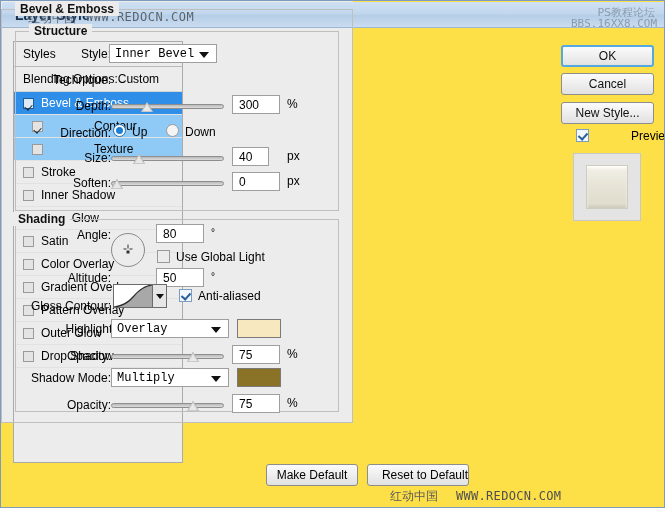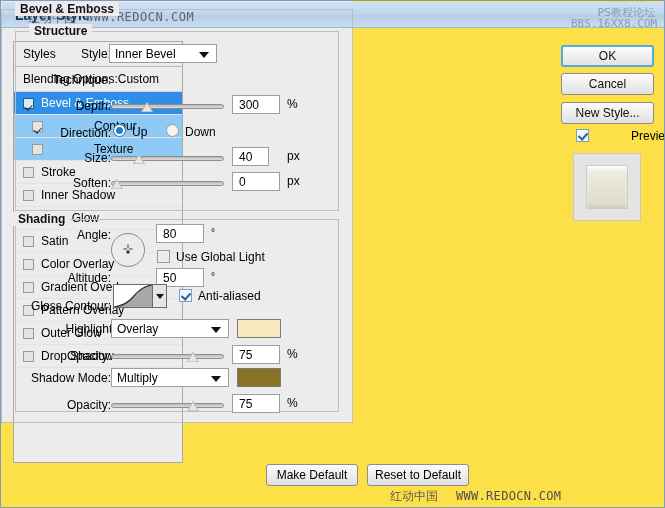--- a/index.html
+++ b/index.html
@@ -100,21 +100,21 @@
   }
   .sect-title{
     position:absolute;font-weight:bold;font-size:12px;background:#ececec;
     padding:0 5px;color:#111;
   }
   .lbl{position:absolute;font-size:12px;text-align:right;white-space:nowrap;}
   .unit{position:absolute;font-size:12px;}
   
   .combo{
     position:absolute;height:19px;box-sizing:border-box;
-    background:#fff;border:1px solid #9e9e9e;
+    background:#fff;border:1px solid #9e9e9e;font-family:Liberation Mono, monospace;
   }
   .combo .txt{position:absolute;left:5px;top:2px;font-size:12px;}
   .combo .arrow{
     position:absolute;right:7px;top:7px;width:0;height:0;
     border-left:5px solid transparent;border-right:5px solid transparent;
     border-top:6px solid #111;
   }
   
   .field{
     position:absolute;height:19px;box-sizing:border-box;
@@ -419,18 +419,18 @@
   <div class="btn primary" style="left:560px;top:44px;width:93px;">OK</div>
   <div class="btn" style="left:560px;top:72px;width:93px;">Cancel</div>
   <div class="btn" style="left:560px;top:101px;width:93px;">New Style...</div>
   <div class="cbx on" style="left:575px;top:128px;"></div>
   <div class="cbx-lbl" style="left:582px;top:128px;margin-left:48px;">Preview</div>
   <div class="preview-box" style="left:572px;top:152px;width:68px;height:68px;">
     <div class="preview-inner"></div>
   </div>
 
   <div class="btn-wide" style="left:265px;top:463px;width:92px;">Make Default</div>
-  <div class="btn-wide" style="left:366px;top:463px;width:102px;">Reset to Default</div>
+  <div class="btn-wide" style="left:366px;top:463px;width:102px;text-align:right;">Reset to Default</div>
 
   <div class="wm wm-bot-cn">红动中国</div>
   <div class="wm wm-bot-en">WWW.REDOCN.COM</div>
 
 </div>
 
 </body></html>

